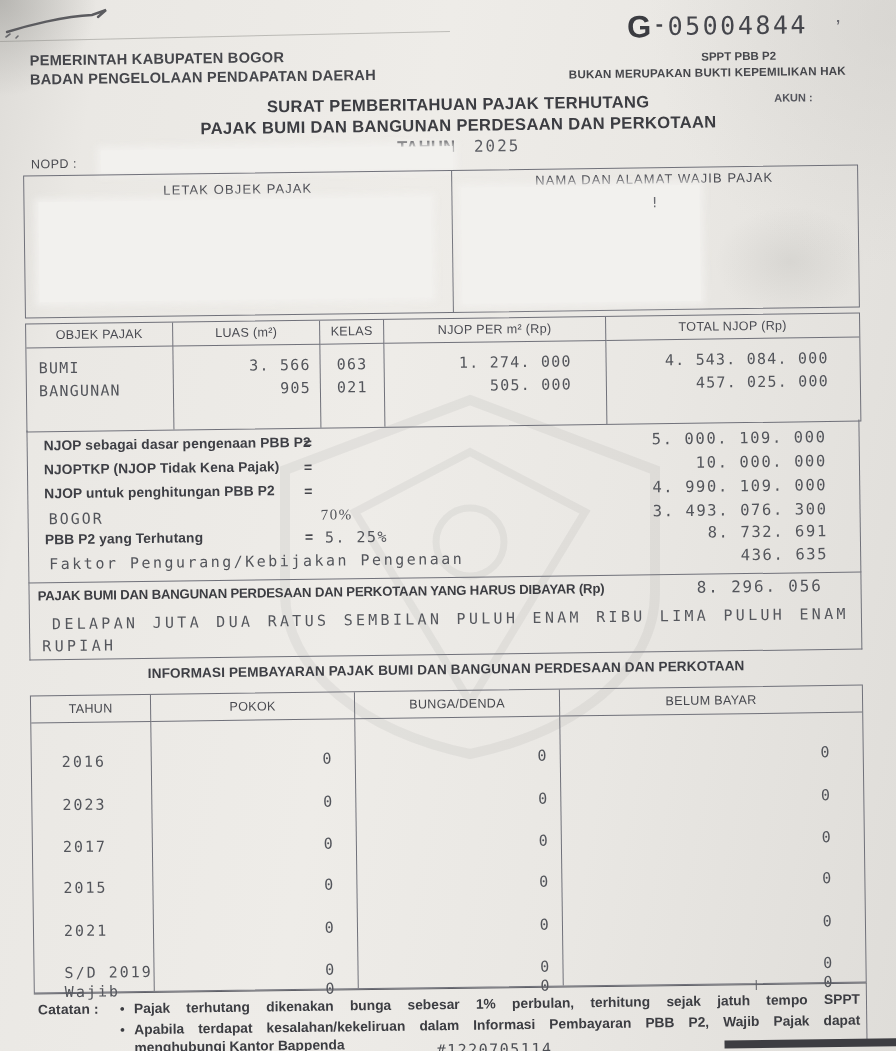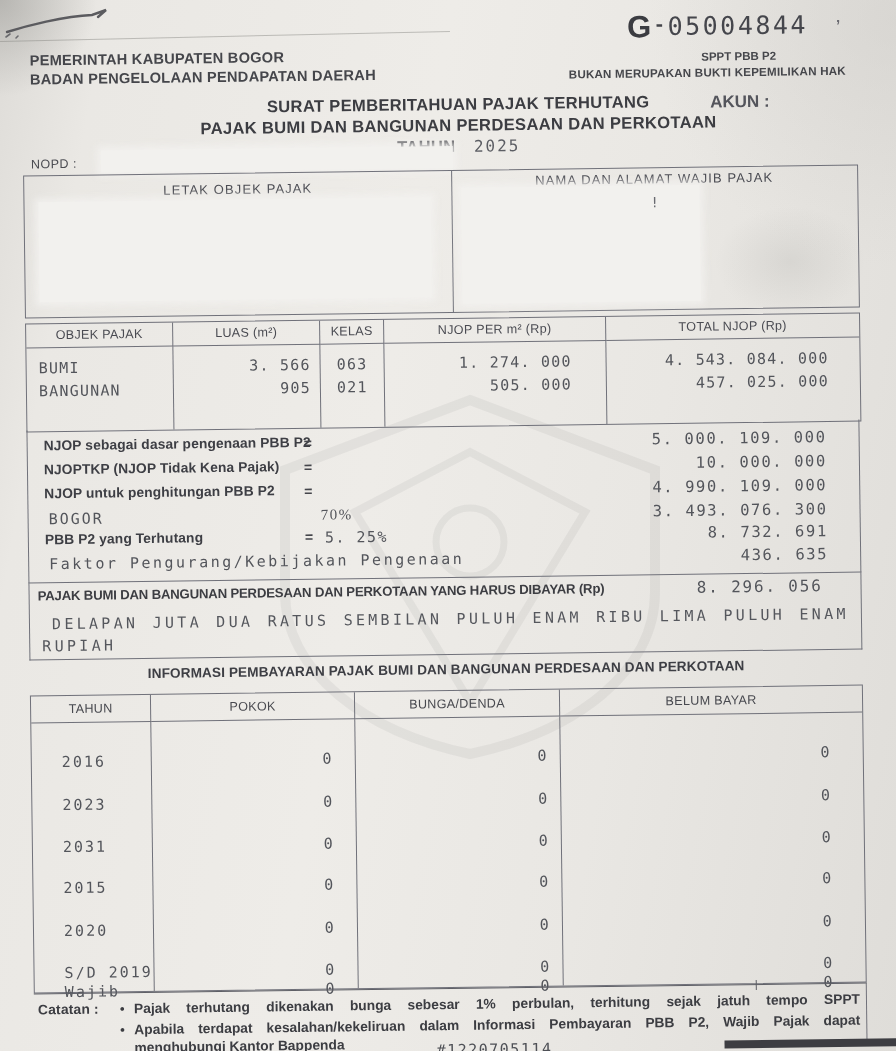--- a/index.html
+++ b/index.html
@@ -21,21 +21,21 @@
   .gnum{left:634px;top:12px;white-space:nowrap;}
   .gnum .g{font-size:31px;font-weight:700;color:#3b3c41;}
   .gnum .dash{font-size:22px;font-weight:700;color:#44454a;vertical-align:6px;}
   .gnum .digits{font-size:25px;letter-spacing:2.5px;color:#45464c;vertical-align:2px;}
   .spptpbb{left:655px;top:54px;width:180px;text-align:center;font-size:11.5px;font-weight:700;color:#46474c;}
   .disclaimer{right:44px;top:69px;font-size:11.6px;font-weight:700;letter-spacing:.2px;color:#45464b;}
   .titles{left:44px;top:95px;width:840px;text-align:center;line-height:20.5px;}
   .titles .t{font-size:16.6px;font-weight:700;letter-spacing:.3px;color:#3c3d42;}
   .titles .yr{margin-top:1px;}
   .titles .yr .mono{font-size:16px;letter-spacing:2px;color:#5c5e64;}
-  .akun{left:716px;top:96px;font-size:17px;font-weight:700;color:#54555c;}
+  .akun{left:780px;top:96px;font-size:11px;font-weight:700;color:#54555c;}
   .nopd{left:36px;top:152px;font-size:12.5px;color:#4a4b51;letter-spacing:.5px;}
   
   .tbl1{left:28px;top:170px;width:833px;height:141px;}
   .tbl1 .div{position:absolute;left:427px;top:0;bottom:0;width:1.3px;background:#70717a;}
   .cellhead{position:absolute;font-size:13px;letter-spacing:1.1px;color:#4b4c53;}
   .blob{position:absolute;border-radius:50%;background:radial-gradient(closest-side,rgba(150,150,146,.18),rgba(150,150,146,0));}
   .mark{position:absolute;font-size:14px;color:#696a70;}
   
   .tbl2{left:28px;top:318px;width:833px;height:107px;display:grid;grid-template-columns:147px 147px 64px 222px auto;grid-template-rows:24px auto;}
   .tbl2 .h{border-bottom:1.3px solid #70717a;font-size:12.6px;color:#4a4b52;text-align:center;padding-top:4px;letter-spacing:.3px;}
@@ -222,23 +222,23 @@
 
     <div class="abs bordered tbl3">
       <div class="h br">TAHUN</div>
       <div class="h br">POKOK</div>
       <div class="h br">BUNGA/DENDA</div>
       <div class="h">BELUM BAYAR</div>
 
       <div class="pcol tahun mono br">
         <div class="r">2016</div>
         <div class="r">2023</div>
-        <div class="r">2031</div>
+        <div class="r">2017</div>
         <div class="r">2015</div>
-        <div class="r">2020</div>
+        <div class="r">2021</div>
         <div class="r">S/D 2019</div>
         <div class="r">Wajib</div>
       </div>
       <div class="pcol pokok mono br">
         <div class="r">0</div>
         <div class="r">0</div>
         <div class="r">0</div>
         <div class="r">0</div>
         <div class="r">0</div>
         <div class="r">0</div>

